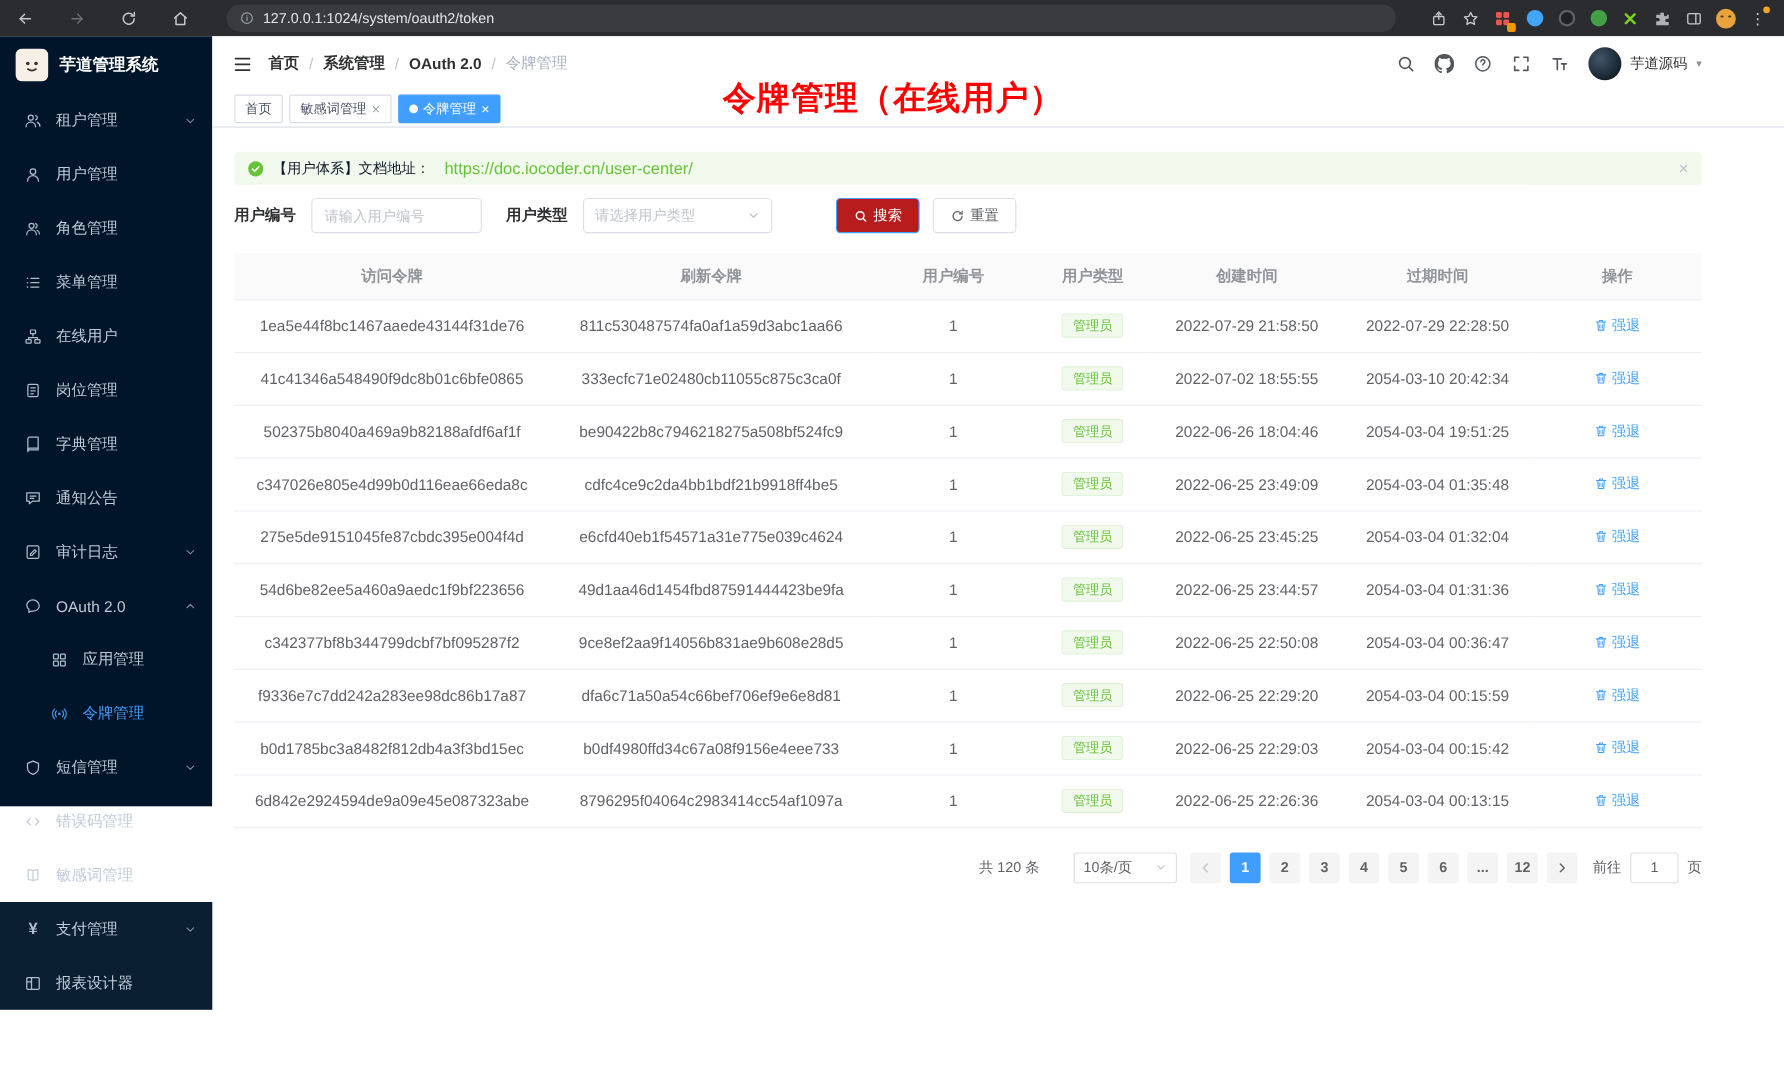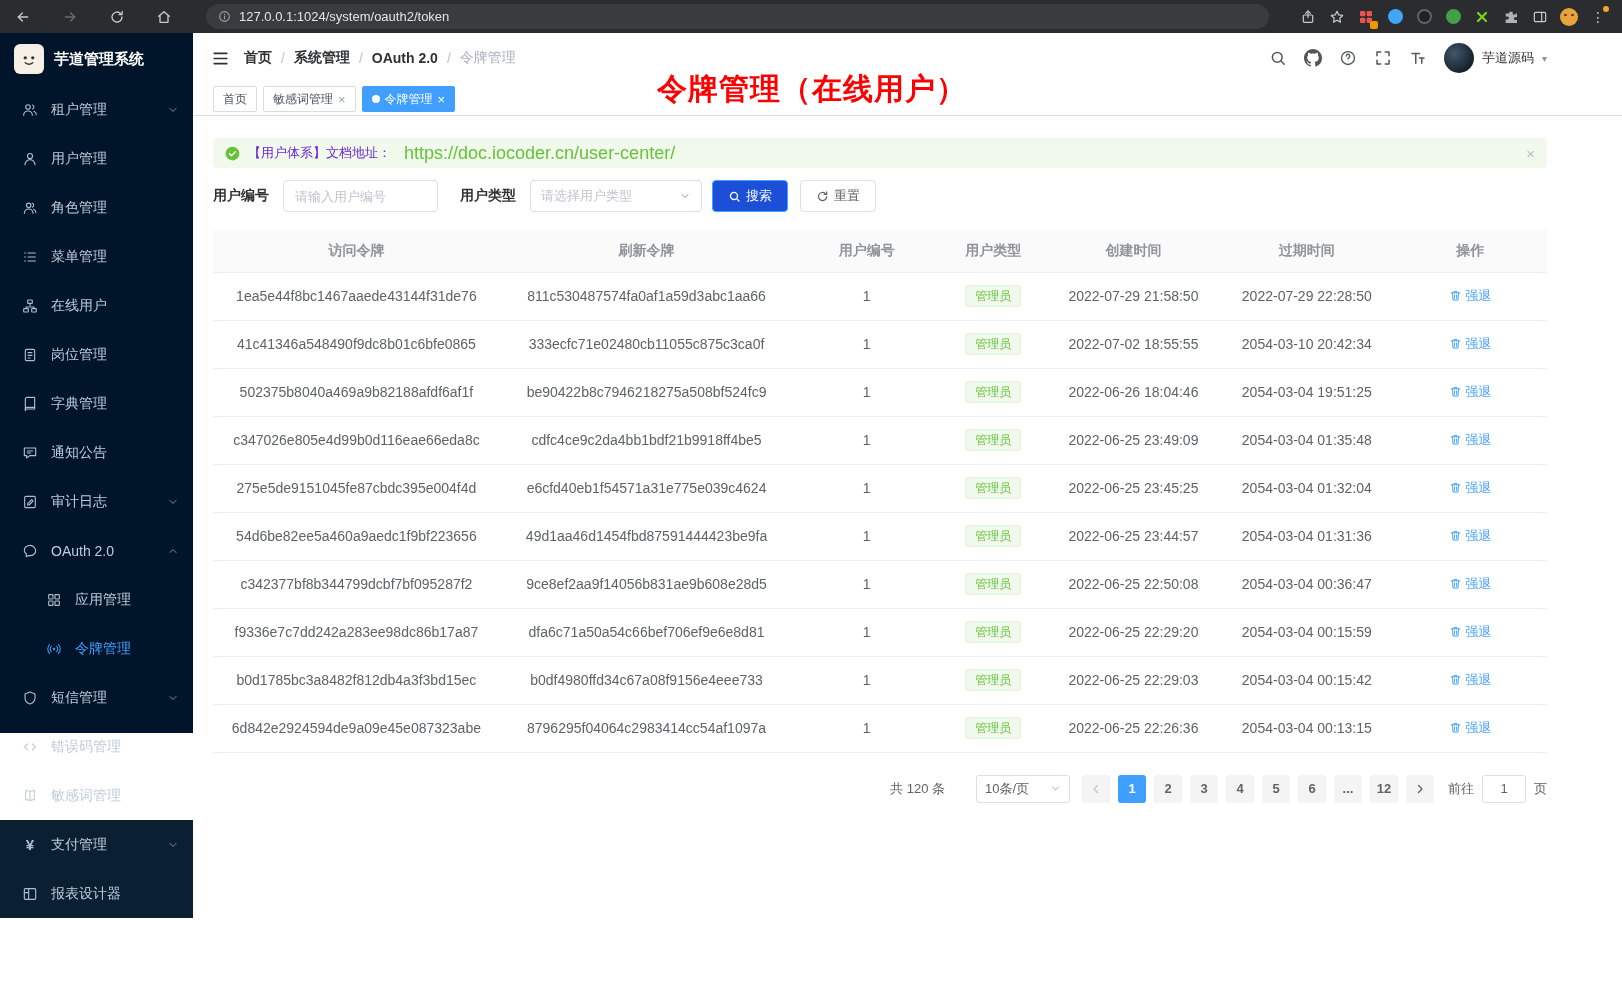--- a/index.html
+++ b/index.html
@@ -68,35 +68,35 @@
   .tab.active { background:#409eff; border-color:#409eff; color:#fff; }
   .tab.active .tab-close { color:#fff; }
   .tab-dot { width:8px; height:8px; border-radius:50%; background:#fff; }
 
   .annotation { position:absolute; left:464px; top:36px; z-index:20; color:#fe0000; font-size:30px; font-weight:700; letter-spacing:1px; white-space:nowrap; }
 
   .page { padding:22px 75px 0 20px; }
 
   .alert { height:30px; background:#f0f9eb; border-radius:4px; display:flex; align-items:center; padding:0 12px; gap:8px; }
   .alert-check { width:15px; height:15px; flex:0 0 auto; }
-  .alert-text { font-size:13px; color:#6d28d9; }
-  .alert-link { font-size:18px; color:#67c23a; margin-left:5px; }
+  .alert-text { font-size:13px; color:#0f172a; }
+  .alert-link { font-size:15px; color:#67c23a; margin-left:5px; }
   .alert-close { margin-left:auto; color:#b9bdc4; font-size:15px; line-height:1; }
 
   .filters { display:flex; align-items:center; margin-top:12px; }
   .field-label { font-size:14px; font-weight:700; color:#303133; margin-right:14px; white-space:nowrap; }
   .txt-input { width:155px; height:32px; border:1px solid #dcdfe6; border-radius:4px; padding:0 11px; font-size:13px; color:#606266; outline:none; margin-right:22px; font-family:inherit; }
   .txt-input::placeholder { color:#bfc4cc; }
   .select-box { width:172px; height:32px; border:1px solid #dcdfe6; border-radius:4px; display:flex; align-items:center; justify-content:space-between; padding:0 10px; margin-right:10px; }
   .select-ph { font-size:13px; color:#bfc4cc; }
   .select-chev { color:#c0c4cc; display:flex; }
   .select-chev svg { width:12px; height:12px; }
   .btn { height:32px; display:inline-flex; align-items:center; gap:5px; padding:0 15px; border-radius:4px; font-size:13px; border:1px solid transparent; font-family:inherit; }
   .btn svg { width:13px; height:13px; }
-  .btn-primary { background:#1d4ed8; color:#fff; border-color:#409eff; margin-right:12px; }
+  .btn-primary { background:#b91c1c; color:#fff; border-color:#409eff; margin-right:12px;margin-left:48px; }
   .btn-plain { background:#fff; color:#606266; border-color:#dcdfe6; }
 
   table.grid { width:100%; border-collapse:collapse; margin-top:18px; }
   .grid th { height:42px; background:#fafafa; color:#909399; font-size:14px; font-weight:600; text-align:center; border-bottom:1px solid #ebeef5; }
   .grid td { height:48px; color:#606266; font-size:14px; text-align:center; border-bottom:1px solid #ebeef5; }
   .tag-success { display:inline-block; padding:3px 9px; font-size:12px; color:#67c23a; background:#f0f9eb; border:1px solid #e1f3d8; border-radius:3px; line-height:1.2; }
   .act-link { display:inline-flex; align-items:center; gap:3px; color:#409eff; font-size:13px; }
   .act-link svg { width:13px; height:13px; }
 
   .pagination { display:flex; align-items:center; justify-content:flex-end; gap:8px; margin-top:22px; font-size:13px; color:#606266; }

